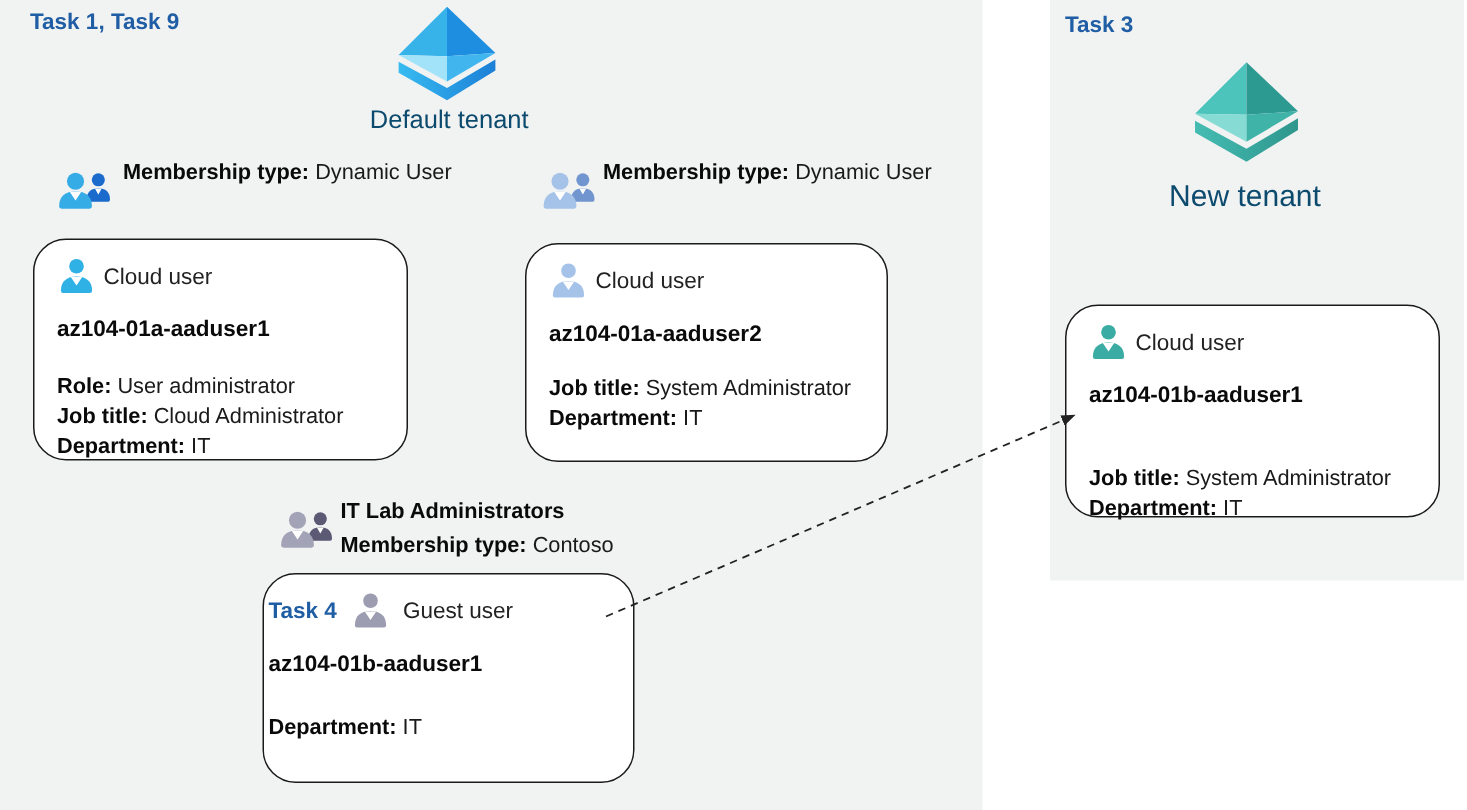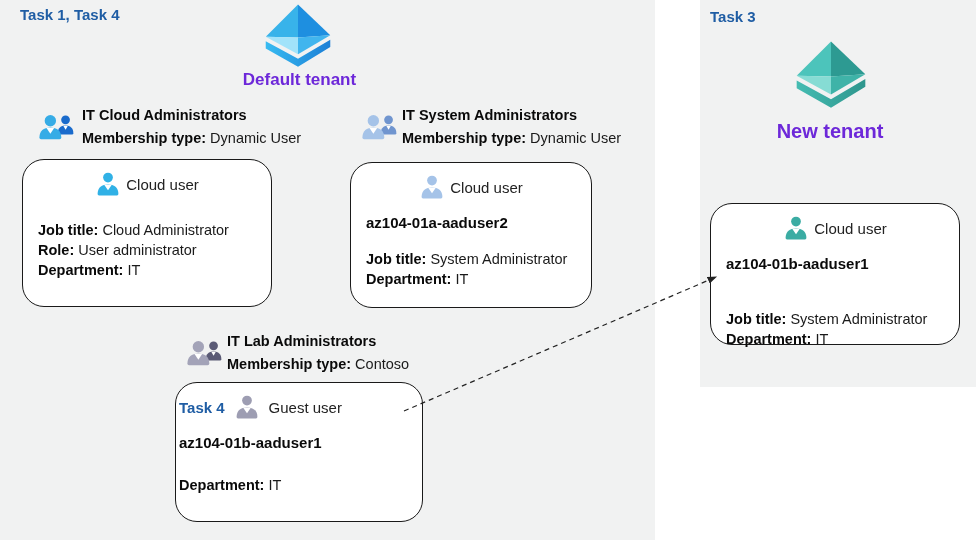--- a/index.html
+++ b/index.html
@@ -20,44 +20,44 @@
   html,body{margin:0;padding:0}
   body{
     width:978px;height:540px;position:relative;overflow:hidden;background:#ffffff;
     font-family:"Liberation Sans",sans-serif;color:#1a1a1a;
   }
   .panel{position:absolute;background:var(--panelBg)}
   .panel-left{left:0;top:0;width:655px;height:540px}
   .panel-right{left:700px;top:0;width:276px;height:387px}
   .abs{position:absolute}
   .task-label{font-size:15px;font-weight:bold;color:var(--taskBlue)}
-  .tenant-title{font-size:17px;font-weight:bold;color:#6d28d9;text-align:center}
+  .tenant-title{font-size:17px;font-weight:normal;color:#0c4a6e;text-align:center}
   .group-head{line-height:23px;font-size:14.5px}
   .group-name{font-weight:bold;color:#0a0a0a}
   .b{font-weight:bold;color:#0a0a0a;margin-right:4px}
   .card{
     position:absolute;background:#ffffff;border:1.2px solid var(--cardBorder);
     border-radius:22px;padding:8px 15px 0 15px;font-size:14.5px;
   }
-  .card-head{display:flex;align-items:center;justify-content:center;gap:5px;height:32px;font-size:15px;color:#222}
+  .card-head{display:flex;align-items:center;gap:5px;height:32px;font-size:15px;color:#222}
   .card-head.left-align{justify-content:flex-start;gap:9px}
   .card-name{font-size:15px;font-weight:bold;color:#0a0a0a;margin-top:11px}
   .card-lines{line-height:20px}
   .mt20{margin-top:20px}.mt18{margin-top:18px}.mt24{margin-top:24px}.mt37{margin-top:37px}
   .icon{flex:0 0 auto}
   svg{display:block}
   .arrow-layer{position:absolute;left:0;top:0;width:978px;height:540px;pointer-events:none}
 </style>
 </head>
 <body>
 
 <div class="panel panel-left"></div>
 <div class="panel panel-right"></div>
 
-<div class="abs task-label" style="left:20px;top:6px">Task 1, Task 4</div>
+<div class="abs task-label" style="left:20px;top:6px">Task 1, Task 9</div>
 
 <svg class="abs" style="left:260px;top:3px" width="76" height="66" viewBox="0 0 100 90">
   <defs>
     <linearGradient id="bandBlue" x1="0" y1="0" x2="1" y2="0">
       <stop offset="0" style="stop-color:var(--aadBlueBandA)"></stop>
       <stop offset="1" style="stop-color:var(--aadBlueBandB)"></stop>
     </linearGradient>
   </defs>
   <polygon points="50,2 6,46 50,47" style="fill:var(--aadBlue1)"></polygon>
   <polygon points="50,2 94,44 50,47" style="fill:var(--aadBlue2)"></polygon>
@@ -74,54 +74,53 @@
     <path d="M29,15 C24,15 20.8,17.6 20.8,23 q0,1.4 1.4,1.4 h13.6 q1.4,0 1.4,-1.4 C37.2,17.6 34,15 29,15 Z" style="fill:var(--grp1Back)"></path>
     <polygon points="26.6,15.2 31.4,15.2 29,19.3" fill="#ffffff"></polygon>
   </g>
   <g>
     <circle cx="13" cy="10" r="6" style="fill:var(--grp1Front)"></circle>
     <path d="M13,17 C5.8,17 1.5,20.6 1.5,27.6 q0,1.7 1.7,1.7 h19.6 q1.7,0 1.7,-1.7 C24.5,20.6 20.2,17 13,17 Z" style="fill:var(--grp1Front)"></path>
     <polygon points="8.8,17.3 17.2,17.3 13,23.6" fill="#ffffff"></polygon>
   </g>
 </svg>
 <div class="abs group-head" style="left:82px;top:104px">
-  <div class="group-name">IT Cloud Administrators</div>
   <div><span class="b">Membership type:</span><span>Dynamic User</span></div>
 </div>
 
 <div class="card" style="left:22px;top:159px;width:250px;height:148px">
   <div class="card-head">
     <svg class="icon" width="26" height="28" viewBox="0 0 32 32">
       <circle cx="16" cy="8" r="6" style="fill:var(--user1)"></circle>
       <path d="M16,16.5 C8.5,16.5 3.2,20 3.2,28.2 q0,1.8 1.8,1.8 h22 q1.8,0 1.8,-1.8 C28.8,20 23.5,16.5 16,16.5 Z" style="fill:var(--user1)"></path>
       <polygon points="11.3,16.8 20.7,16.8 16,23.8" fill="#ffffff"></polygon>
     </svg>
     <span>Cloud user</span>
   </div>
+  <div class="card-name">az104-01a-aaduser1</div>
   <div class="card-lines mt20">
+    <div><span class="b">Role:</span><span>User administrator</span></div>
     <div><span class="b">Job title:</span><span>Cloud Administrator</span></div>
-    <div><span class="b">Role:</span><span>User administrator</span></div>
     <div><span class="b">Department:</span><span>IT</span></div>
   </div>
 </div>
 
 <svg class="abs" style="left:361px;top:110px" width="38" height="33" viewBox="0 0 40 32">
   <g>
     <circle cx="29" cy="9" r="4.6" style="fill:var(--grp2Back)"></circle>
     <path d="M29,15 C24,15 20.8,17.6 20.8,23 q0,1.4 1.4,1.4 h13.6 q1.4,0 1.4,-1.4 C37.2,17.6 34,15 29,15 Z" style="fill:var(--grp2Back)"></path>
     <polygon points="26.6,15.2 31.4,15.2 29,19.3" fill="#ffffff"></polygon>
   </g>
   <g>
     <circle cx="13" cy="10" r="6" style="fill:var(--grp2Front)"></circle>
     <path d="M13,17 C5.8,17 1.5,20.6 1.5,27.6 q0,1.7 1.7,1.7 h19.6 q1.7,0 1.7,-1.7 C24.5,20.6 20.2,17 13,17 Z" style="fill:var(--grp2Front)"></path>
     <polygon points="8.8,17.3 17.2,17.3 13,23.6" fill="#ffffff"></polygon>
   </g>
 </svg>
 <div class="abs group-head" style="left:402px;top:104px">
-  <div class="group-name">IT System Administrators</div>
   <div><span class="b">Membership type:</span><span>Dynamic User</span></div>
 </div>
 
 <div class="card" style="left:350px;top:162px;width:242px;height:146px">
   <div class="card-head">
     <svg class="icon" width="26" height="28" viewBox="0 0 32 32">
       <circle cx="16" cy="8" r="6" style="fill:var(--user2)"></circle>
       <path d="M16,16.5 C8.5,16.5 3.2,20 3.2,28.2 q0,1.8 1.8,1.8 h22 q1.8,0 1.8,-1.8 C28.8,20 23.5,16.5 16,16.5 Z" style="fill:var(--user2)"></path>
       <polygon points="11.3,16.8 20.7,16.8 16,23.8" fill="#ffffff"></polygon>
     </svg>

